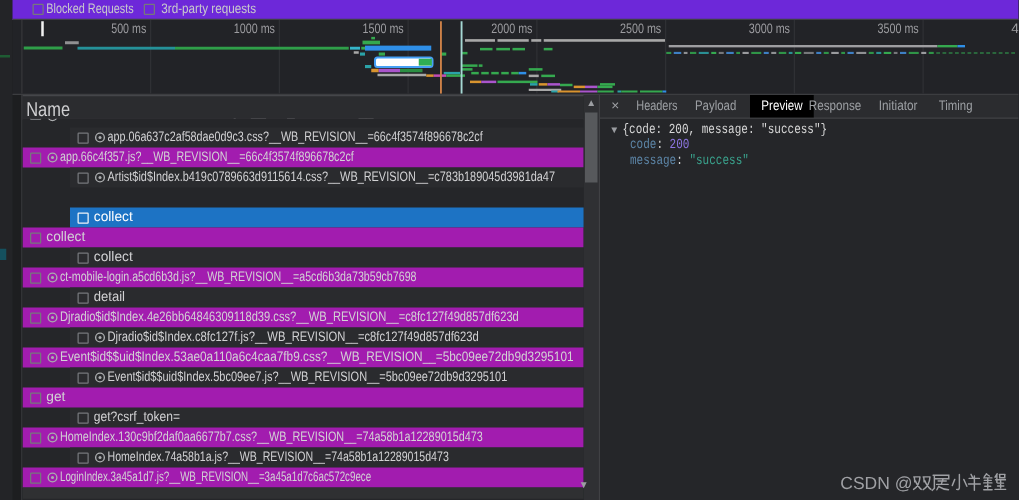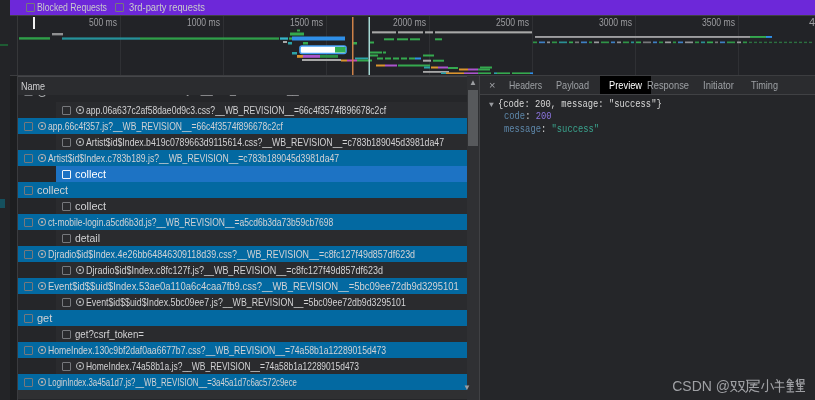--- a/index.html
+++ b/index.html
@@ -5,29 +5,29 @@
   html,body{margin:0;padding:0;}
   body{width:815px;height:400px;overflow:hidden;background:#252629;font-family:"Liberation Sans",sans-serif;}
   #root{position:relative;width:815px;height:400px;background:#252629;overflow:hidden;}
   .abs{position:absolute;}
   #lstrip{left:0;top:0;width:18px;height:400px;background:#1d1e20;}
   #lstrip2{left:0;top:0;width:10px;height:400px;background:#232427;}
   #toolbar{left:10px;top:0;width:805px;height:15px;background:#6d28d9;border-bottom:1px solid #404144;color:#c9cacc;font-size:11px;}
   .cb{position:absolute;width:7px;height:7px;border:1px solid #76787c;border-radius:1px;}
   .tlabel{position:absolute;top:1px;transform-origin:0 0;}
   #overview{left:10px;top:16px;width:805px;height:59px;background:#222327;border-bottom:1px solid #3c3d40;}
-  #namehdr{left:18px;top:76px;width:449px;height:18px;background:#2b2c2f;border-bottom:1px solid #404144;border-top:1px solid #45464a;color:#d0d0d2;font-size:11px;}
+  #namehdr{left:18px;top:76px;width:449px;height:18px;background:#2b2c2f;border-bottom:1px solid #404144;border-top:1px solid #45464a;color:#d0d0d2;font-size:16px;}
   #lborder{left:17px;top:76px;width:1px;height:324px;background:#3a3b3e;}
   #list{left:18px;top:95px;width:449px;height:305px;background:#252629;overflow:hidden;}
   .row{position:absolute;left:0;width:449px;height:16px;color:#d2d2d4;font-size:11px;line-height:16px;white-space:nowrap;}
   .row .rcb{position:absolute;left:6px;top:4px;width:7px;height:7px;border:1px solid #76787c;border-radius:1px;}
   .row .txt{position:absolute;left:30px;top:0;transform-origin:0 50%;}
   .row .txt2{position:absolute;left:19px;top:0;transform-origin:0 50%;}
   .gear{position:absolute;left:19px;top:3px;width:10px;height:10px;}
-  .odd{background:#0369a1;}
+  .odd{background:#a21caf;}
   .even{background:#2a2b2e;margin-left:38px;}
   .sel{background:#1d73c4 !important;color:#ffffff;}
   .sel .rcb{border-color:#f0f4f8;}
   #sbar{left:467px;top:76px;width:12px;height:324px;background:#2f3033;}
   #sthumb{position:absolute;left:1px;top:14px;width:10px;height:56px;background:#57595c;}
   .sarrow{position:absolute;left:0;width:12px;text-align:center;color:#9c9ea2;font-size:8px;}
   #rdivider{left:479px;top:76px;width:1px;height:324px;background:#404144;}
   #rpanel{left:480px;top:76px;width:335px;height:324px;background:#252629;}
   #tabbar{position:absolute;left:0;top:0;width:335px;height:18px;background:#2b2c2f;border-bottom:1px solid #404144;color:#9da0a4;font-size:11px;}
   .tab{position:absolute;top:3px;transform-origin:0 0;}
@@ -221,28 +221,20 @@
         <span class="txt" style="transform:scaleX(0.777);">app.66c4f357.js?__WB_REVISION__=66c4f3574f896678c2cf</span>
       </div>
     <div class="row even" style="top:39px;">
         <span class="rcb"></span>
         <svg class="gear" viewBox="0 0 10 10">
           <circle cx="5" cy="5" r="3.5" fill="none" stroke="#aaacae" stroke-width="1.1"></circle>
           <circle cx="5" cy="5" r="1.2" fill="#aaacae"></circle>
         </svg>
         <span class="txt" style="transform:scaleX(0.793);">Artist$id$Index.b419c0789663d9115614.css?__WB_REVISION__=c783b189045d3981da47</span>
       </div>
-    <div class="row odd" style="top:55px;">
-        <span class="rcb"></span>
-        <svg class="gear" viewBox="0 0 10 10">
-          <circle cx="5" cy="5" r="3.5" fill="none" stroke="#aaacae" stroke-width="1.1"></circle>
-          <circle cx="5" cy="5" r="1.2" fill="#aaacae"></circle>
-        </svg>
-        <span class="txt" style="transform:scaleX(0.786);">Artist$id$Index.c783b189.js?__WB_REVISION__=c783b189045d3981da47</span>
-      </div>
     <div class="row even sel" style="top:71px;">
         <span class="rcb"></span>
         <span class="txt2" style="transform:scaleX(1.0);">collect</span>
       </div>
     <div class="row odd" style="top:87px;">
         <span class="rcb"></span>
         <span class="txt2" style="transform:scaleX(1.0);">collect</span>
       </div>
     <div class="row even" style="top:103px;">
         <span class="rcb"></span>

